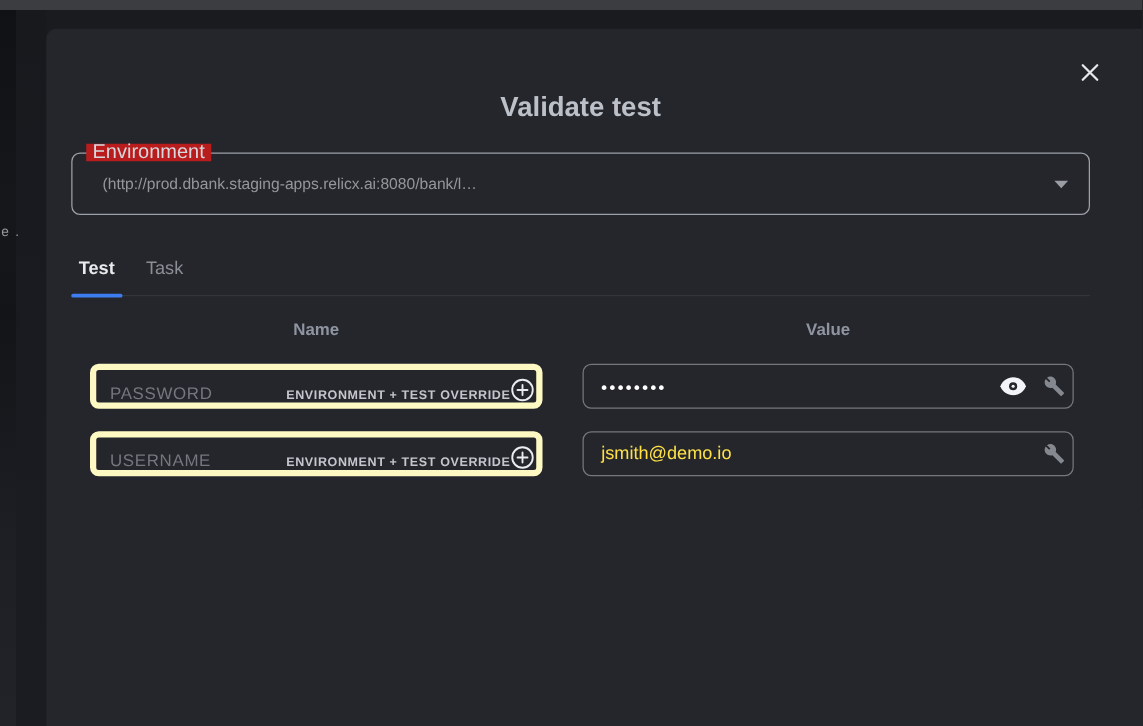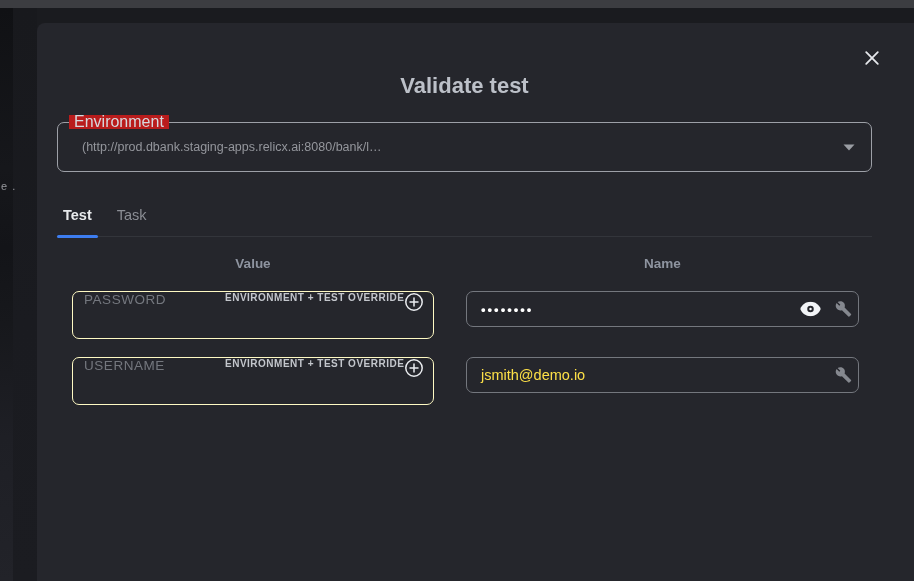--- a/index.html
+++ b/index.html
@@ -54,22 +54,22 @@
   .tab.active .tab-underline { position:absolute; left:0; right:0; bottom:-2px; height:3px;
     background:#3d7df0; border-radius:2px; }
 
   
   .param-headers, .param-row { display:grid; grid-template-columns:362px 393px; column-gap:32px; padding:0 15px; }
   .param-headers { margin-top:19px; }
   .col-header { text-align:center; color:#8e94a0; font-size:13.5px; font-weight:bold; }
   .param-row { margin-top:20px; }
   .param-row + .param-row { margin-top:18px; }
 
-  .name-box { border:1px solid #fef9c3; border-radius:7px; height:48px; box-sizing:border-box;
-    display:flex; align-items:flex-start; padding:0 11px; }
+  .name-box { border:5px solid #fef9c3; border-radius:7px; height:36px; box-sizing:border-box;
+    display:flex; align-items:flex-end; padding:0 11px; }
   .pname { color:#74777e; font-size:13.5px; letter-spacing:0.04em; width:99px; flex:none; }
   .pbadge { color:#c3c6cc; font-size:10px; font-weight:bold; letter-spacing:0.05em; white-space:nowrap;margin-left:42px; }
   .plus-btn { margin-left:auto; display:flex; cursor:pointer; background:none; border:none; padding:0; }
 
   .value-box { position:relative; border:1px solid #74777e; border-radius:7px; height:36px;
     box-sizing:border-box; display:flex; align-items:center; padding:0 44px 0 14px; }
   .pw-dots { color:#ffffff; font-size:13px; font-weight:bold; letter-spacing:2px; }
   .value-text { color:#fde047; font-size:14.5px; }
   .eye-btn { position:absolute; right:37px; top:50%; transform:translateY(-50%);
     display:flex; cursor:pointer; background:none; border:none; padding:0; }
@@ -118,22 +118,22 @@
     <div class="tab active">
       <span>Test</span>
       <span class="tab-underline"></span>
     </div>
     <div class="tab">
       <span>Task</span>
     </div>
   </div>
 
   <div class="param-headers">
+    <div class="col-header">Name</div>
     <div class="col-header">Value</div>
-    <div class="col-header">Name</div>
   </div>
 
   <div class="param-row">
     <div class="name-box">
       <span class="pname">PASSWORD</span>
       <span class="pbadge">ENVIRONMENT + TEST OVERRIDE</span>
       <button class="plus-btn">
         <span style="display:flex;">
           <svg width="20" height="20" viewBox="0 0 20 20">
             <circle cx="10" cy="10" r="8.2" stroke="#e9ebef" stroke-width="1.5" fill="none"></circle>

